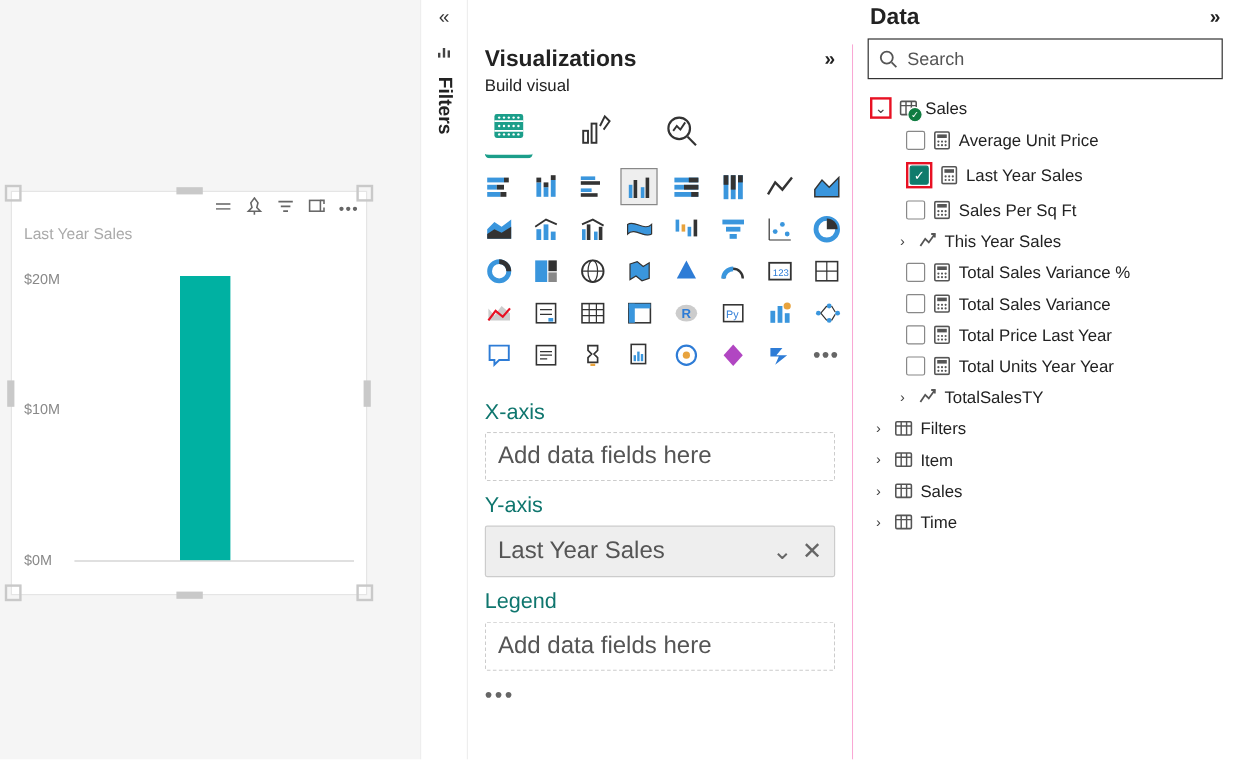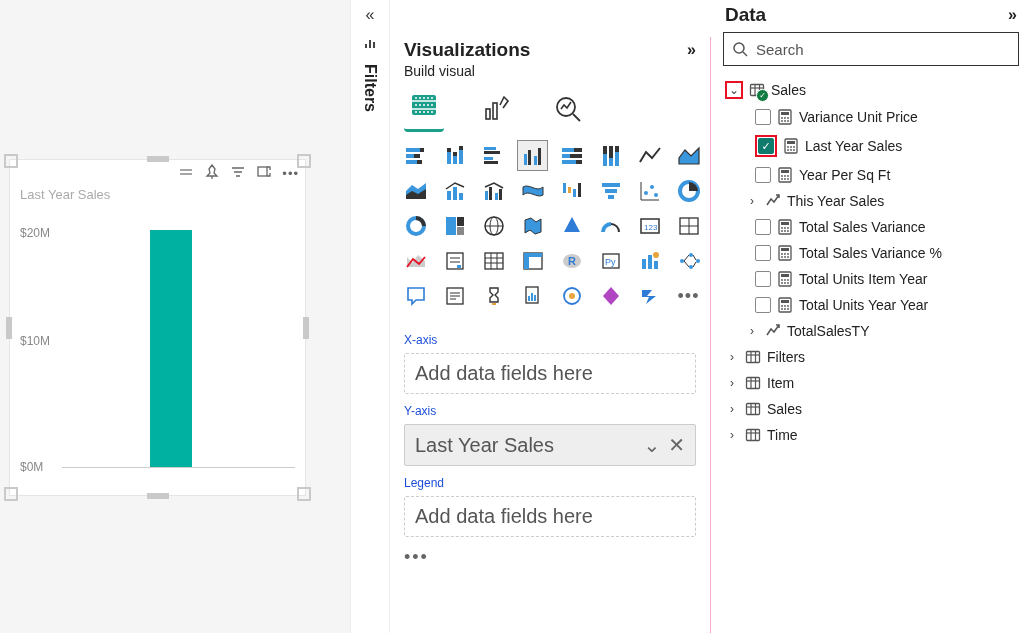--- a/index.html
+++ b/index.html
@@ -154,21 +154,21 @@
     cursor:pointer;
     box-sizing: border-box;
   }
   .viz-type.selected { border-color:#888; background:#eee; }
   .viz-type svg { width:24px; height:24px; }
   .viz-ellipsis { font-size:18px; color:#666; text-align:center; line-height:16px; letter-spacing:1px;}
 
   .field-wells {
     padding: 4px 14px;
   }
-  .well-label { font-size:12px; color:#1d4ed8; margin-top:10px; margin-bottom:6px; }
+  .well-label { font-size:18px; color:#0f766e; margin-top:10px; margin-bottom:6px; }
   .well {
     border: 1px dashed #ccc;
     padding: 8px 10px;
     font-size: 20px;
     color: #555;
     border-radius: 2px;
   }
   .well.filled {
     border-style: solid;
     background: #eee;
@@ -842,71 +842,71 @@
           <span class="badge"></span>
         </span>
         <span>Sales</span>
       </div>
 
       <div class="tree-row ind1">
         <span class="cb"></span>
         <svg class="calc-ico">
             <use href="#ico-calc"></use>
           </svg>
-        <span>Variance Unit Price</span>
+        <span>Average Unit Price</span>
       </div>
 
       <div class="tree-row ind1">
         <span class="red-ring-cb">
             <span class="cb checked">✓</span>
           </span>
         <svg class="calc-ico">
             <use href="#ico-calc"></use>
           </svg>
         <span>Last Year Sales</span>
       </div>
 
       <div class="tree-row ind1">
         <span class="cb"></span>
         <svg class="calc-ico">
             <use href="#ico-calc"></use>
           </svg>
-        <span>Year Per Sq Ft</span>
+        <span>Sales Per Sq Ft</span>
       </div>
 
       <div class="tree-row ind1" style="padding-left:24px;">
         <span class="chev">›</span>
         <svg class="calc-ico">
             <use href="#ico-measure"></use>
           </svg>
         <span>This Year Sales</span>
       </div>
 
       <div class="tree-row ind1">
         <span class="cb"></span>
         <svg class="calc-ico">
             <use href="#ico-calc"></use>
           </svg>
-        <span>Total Sales Variance</span>
+        <span>Total Sales Variance %</span>
       </div>
 
       <div class="tree-row ind1">
         <span class="cb"></span>
         <svg class="calc-ico">
             <use href="#ico-calc"></use>
           </svg>
-        <span>Total Sales Variance %</span>
+        <span>Total Sales Variance</span>
       </div>
 
       <div class="tree-row ind1">
         <span class="cb"></span>
         <svg class="calc-ico">
             <use href="#ico-calc"></use>
           </svg>
-        <span>Total Units Item Year</span>
+        <span>Total Price Last Year</span>
       </div>
 
       <div class="tree-row ind1">
         <span class="cb"></span>
         <svg class="calc-ico">
             <use href="#ico-calc"></use>
           </svg>
         <span>Total Units Year Year</span>
       </div>
 

